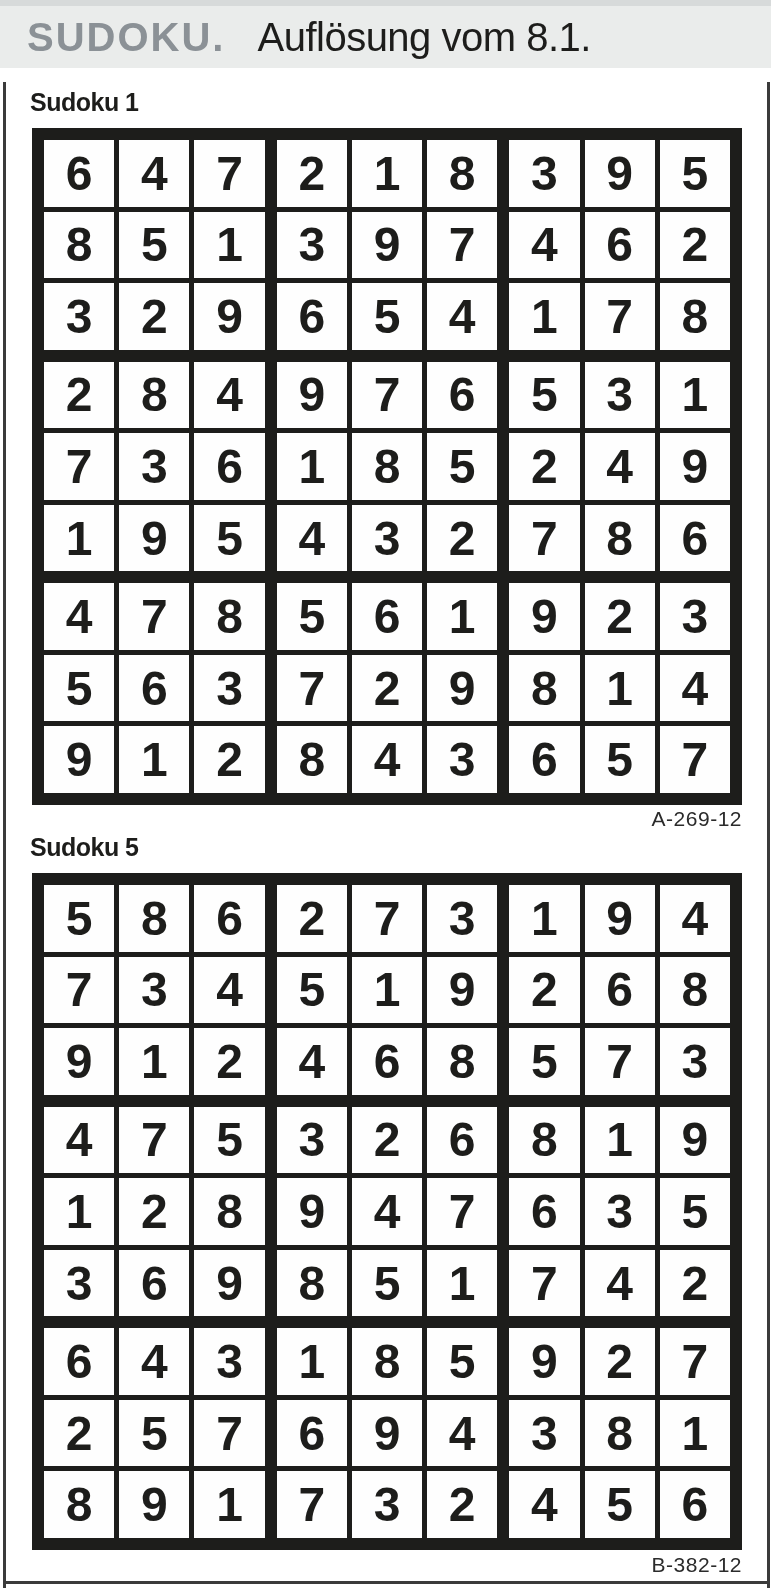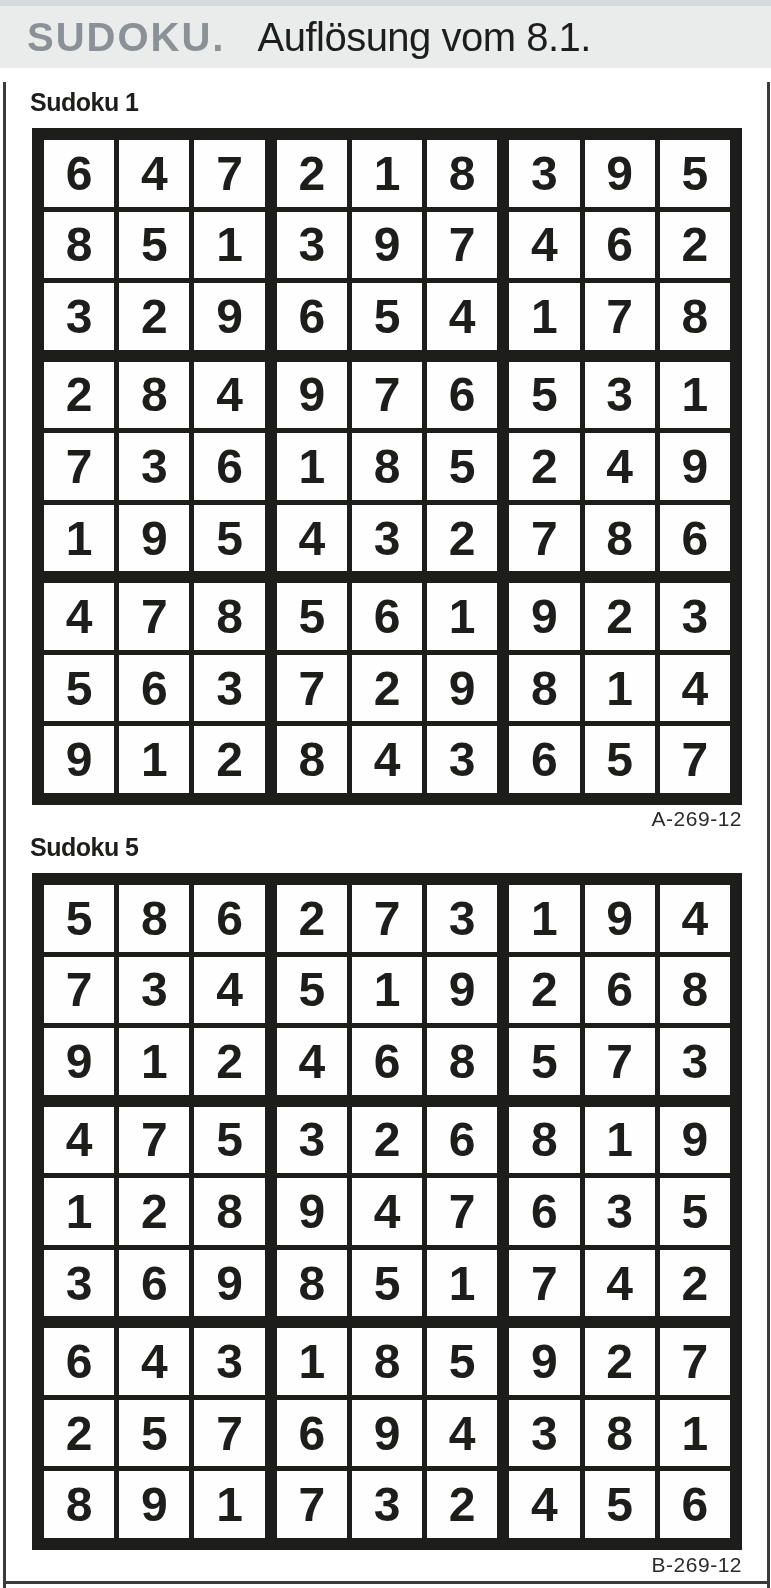--- a/index.html
+++ b/index.html
@@ -321,15 +321,15 @@
         <div class="cell">2</div>
         <div class="cell">7</div>
         <div class="cell">3</div>
         <div class="cell">8</div>
         <div class="cell">1</div>
         <div class="cell">4</div>
         <div class="cell">5</div>
         <div class="cell">6</div>
       </div>
     </div>
-  <div class="puzzle-caption" id="caption-2">B-269-12</div>
+  <div class="puzzle-caption" id="caption-2">B-382-12</div>
 
 </div>
 
 </body></html>

